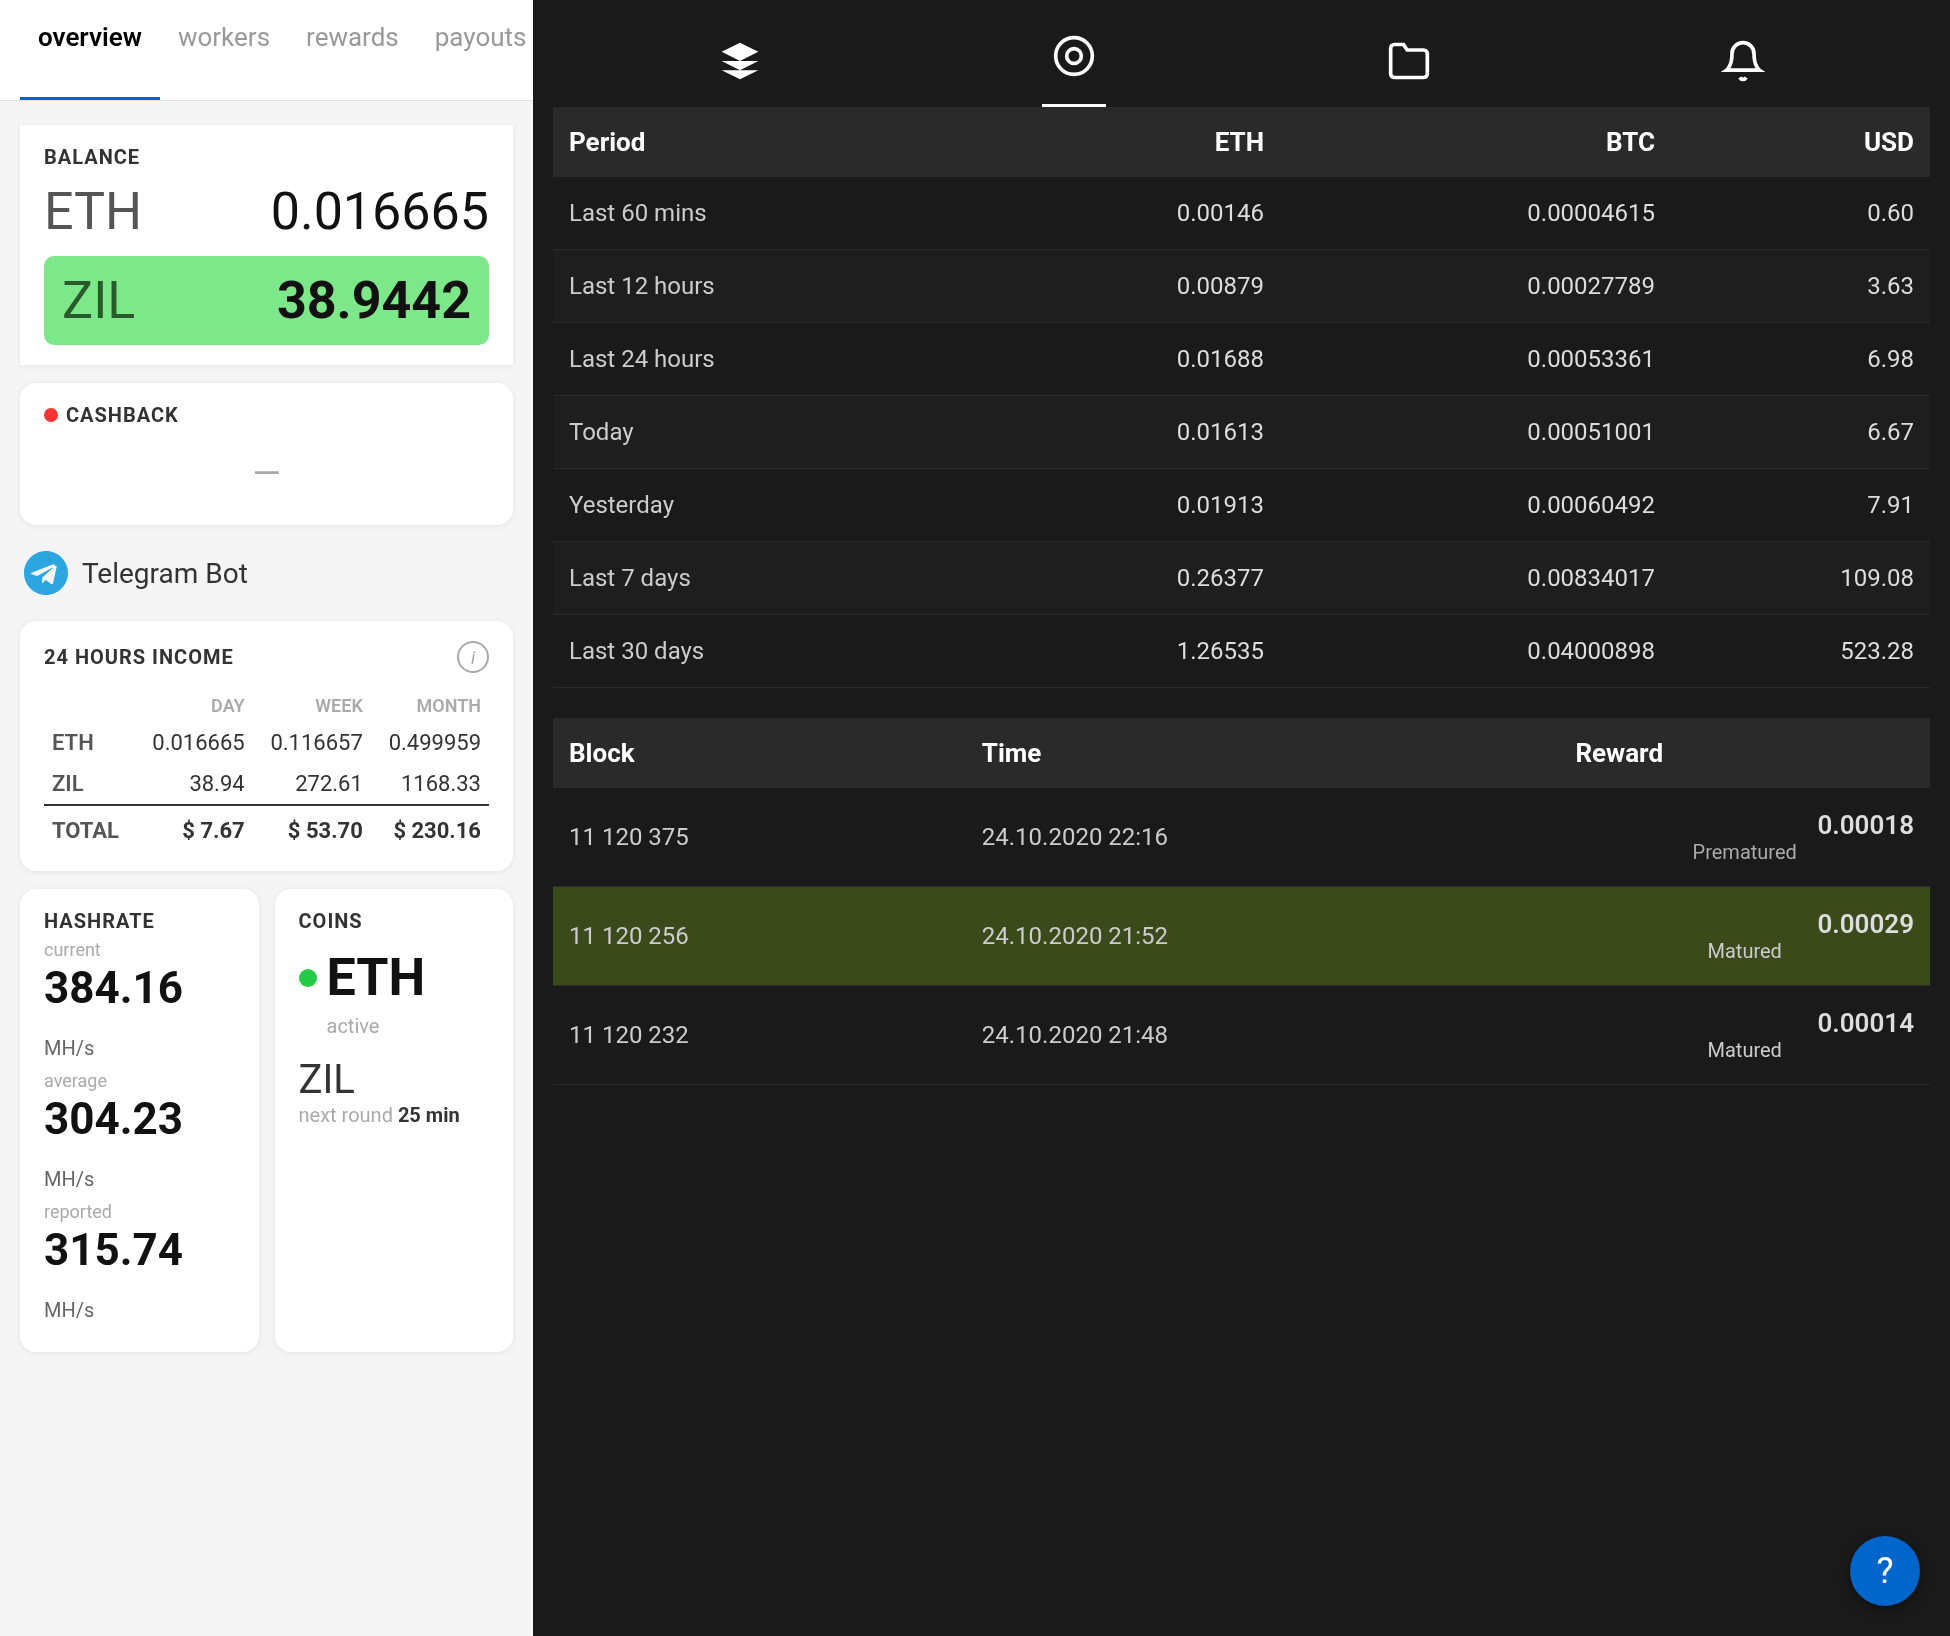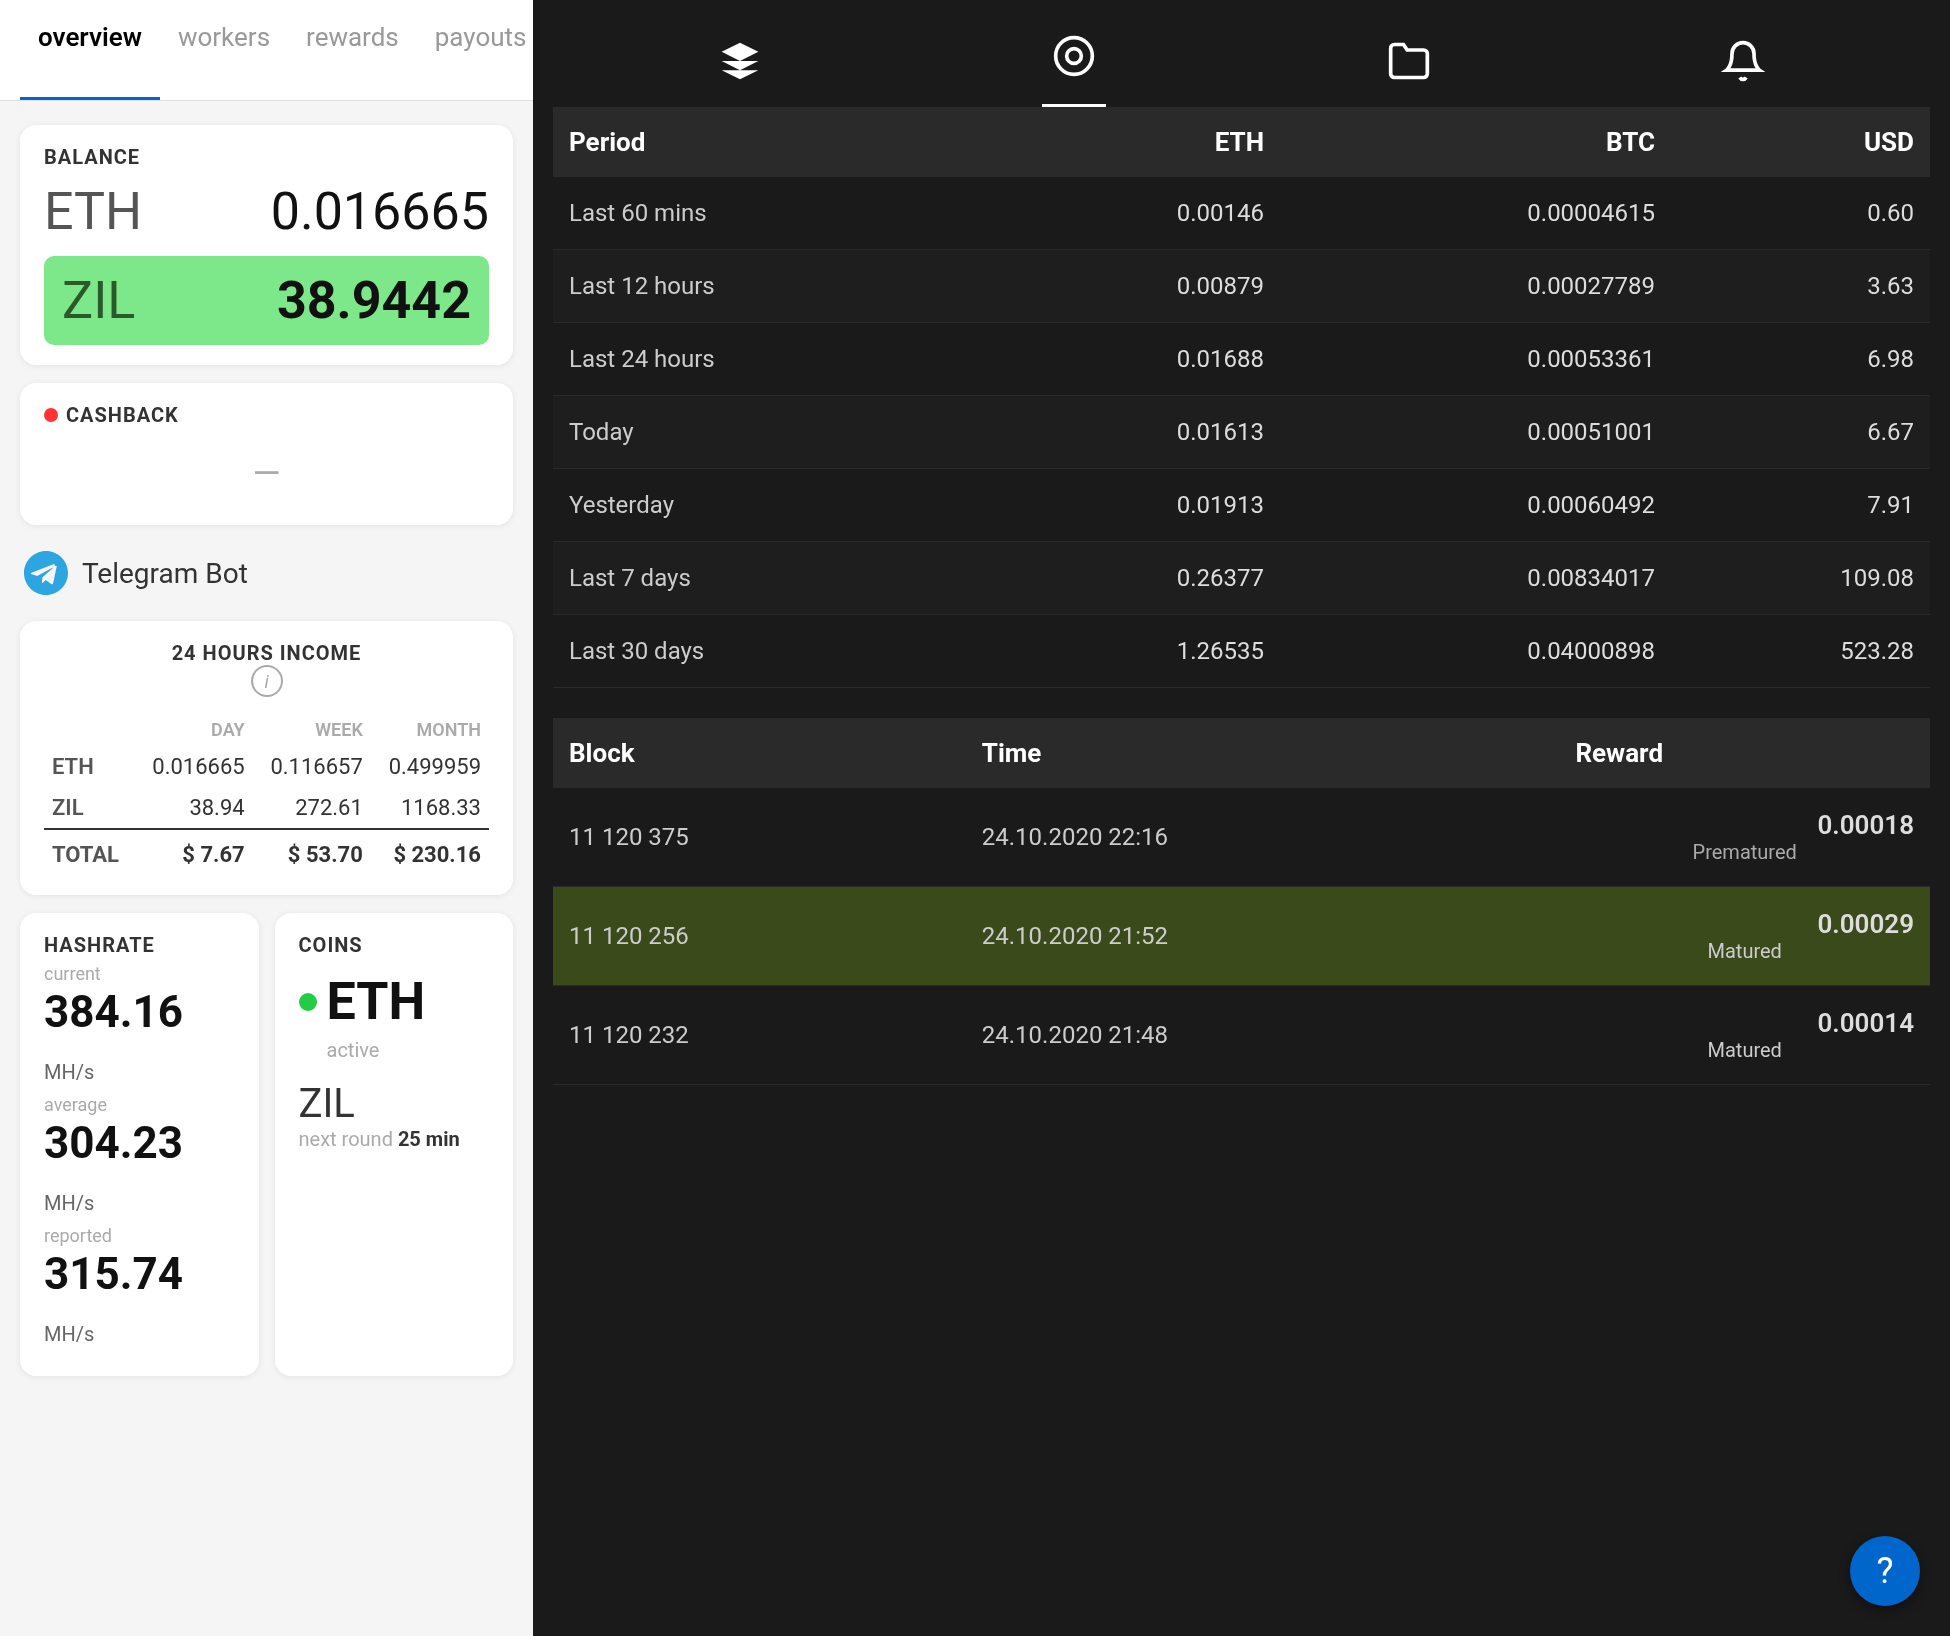--- a/index.html
+++ b/index.html
@@ -55,21 +55,21 @@
       padding: 24px 20px;
       display: flex;
       flex-direction: column;
       gap: 18px;
       overflow-y: auto;
     }
 
     
     .balance-card {
       background: #fff;
-      border-radius: 16px;
+      border-radius: 0;
       padding: 20px 24px;
       box-shadow: 0 1px 6px rgba(0,0,0,0.08);
     }
     .balance-label {
       font-size: 20px;
       font-weight: 700;
       color: #333;
       letter-spacing: 1px;
       margin-bottom: 12px;
     }
@@ -162,21 +162,20 @@
       background: #fff;
       border-radius: 16px;
       padding: 20px 24px;
       box-shadow: 0 1px 6px rgba(0,0,0,0.08);
     }
     .income-header {
       display: flex;
       justify-content: space-between;
       align-items: center;
       margin-bottom: 16px;
-      flex-direction: column;
     }
     .income-label {
       font-size: 20px;
       font-weight: 700;
       color: #333;
       letter-spacing: 1px;
     }
     .info-icon {
       width: 32px;
       height: 32px;

